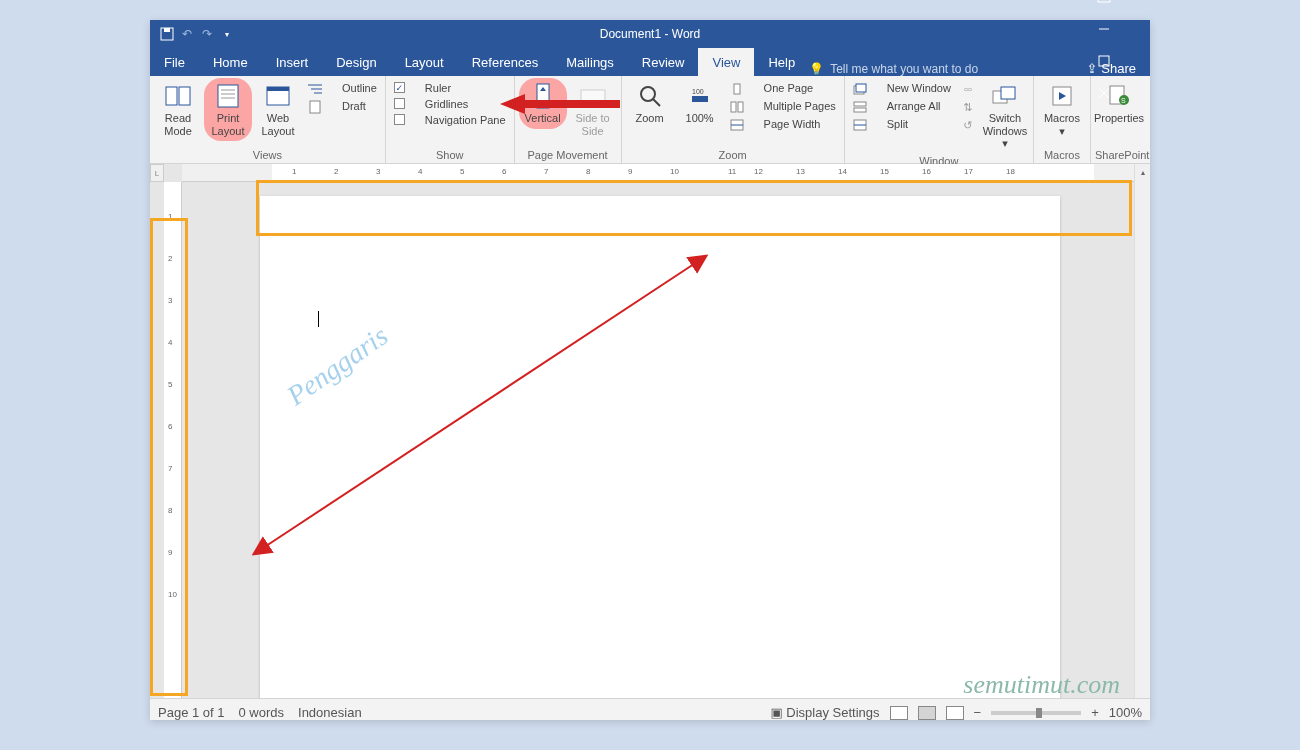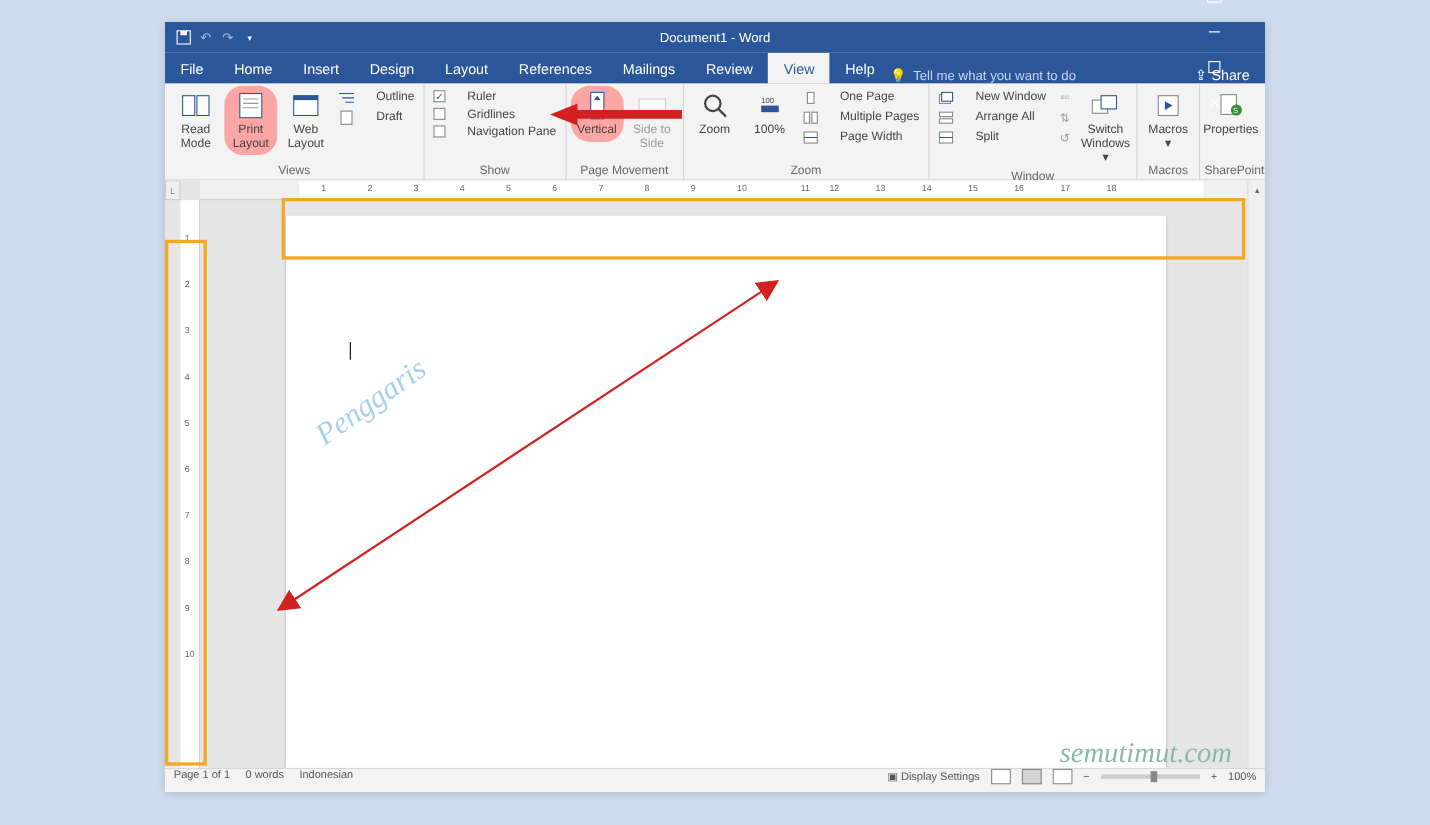--- a/index.html
+++ b/index.html
@@ -34,21 +34,21 @@
 .hruler-wrap { position: absolute; left: 32px; right: 16px; top: 0; height: 18px; background: #f0f0f0; border-bottom: 1px solid #ccc; }
 .hruler { position: absolute; left: 90px; right: 40px; top: 0; height: 18px; background: #fff; font-size: 8px; color: #666; display: flex; align-items: center; overflow: hidden; }
 .hruler .num { position: absolute; top: 3px; font-size: 8px; }
 .vruler { position: absolute; left: 14px; top: 18px; bottom: 0; width: 18px; background: #fff; border-right: 1px solid #ccc; font-size: 8px; color: #666; }
 .vruler .vnum { position: absolute; left: 4px; font-size: 8px; }
 .corner { position: absolute; left: 0; top: 0; width: 14px; height: 18px; background: #f0f0f0; border: 1px solid #ccc; font-size: 8px; display: flex; align-items: center; justify-content: center; color: #888; }
 .page { position: absolute; left: 110px; top: 32px; width: 800px; height: 900px; background: #fff; box-shadow: 0 1px 3px rgba(0,0,0,.2); }
 .cursor-blink { position: absolute; left: 58px; top: 115px; width: 1px; height: 16px; background: #000; }
 .scrollbar-v { position: absolute; right: 0; top: 0; bottom: 0; width: 16px; background: #f0f0f0; border-left: 1px solid #ddd; }
 .scroll-up { position: absolute; top: 0; width: 16px; height: 16px; display: flex; align-items: center; justify-content: center; font-size: 8px; color: #666; }
-.statusbar { height: 22px; background: #f3f3f3; border-top: 1px solid #d4d4d4; display: flex; align-items: flex-start; font-size: 10px; color: #555; padding: 0 8px; gap: 14px; }
+.statusbar { height: 22px; background: #f3f3f3; border-top: 1px solid #d4d4d4; display: flex; align-items: flex-end; font-size: 13px; color: #555; padding: 0 8px; gap: 14px; }
 .statusbar .right { margin-left: auto; display: flex; align-items: center; gap: 10px; }
 .zoom-slider { width: 90px; height: 4px; background: #ccc; position: relative; }
 .zoom-slider .thumb { position: absolute; left: 45px; top: -3px; width: 6px; height: 10px; background: #888; }
 .highlight-h { position: absolute; border: 3px solid #f5a623; }
 .highlight-v { position: absolute; border: 3px solid #f5a623; }
 .watermark { position: absolute; left: 280px; top: 350px; transform: rotate(-35deg); color: #3a9ad9; opacity: .45; font-size: 28px; font-style: italic; font-family: Georgia, serif; pointer-events: none; }
 .site-wm { position: absolute; right: 180px; bottom: 50px; color: #8bb9a8; font-style: italic; font-size: 26px; font-family: Georgia, serif; }
 svg.arrow { position: absolute; pointer-events: none; }
 .viewbtn { width: 18px; height: 14px; border: 1px solid #888; display: inline-block; background: #fff; }
 </style>

